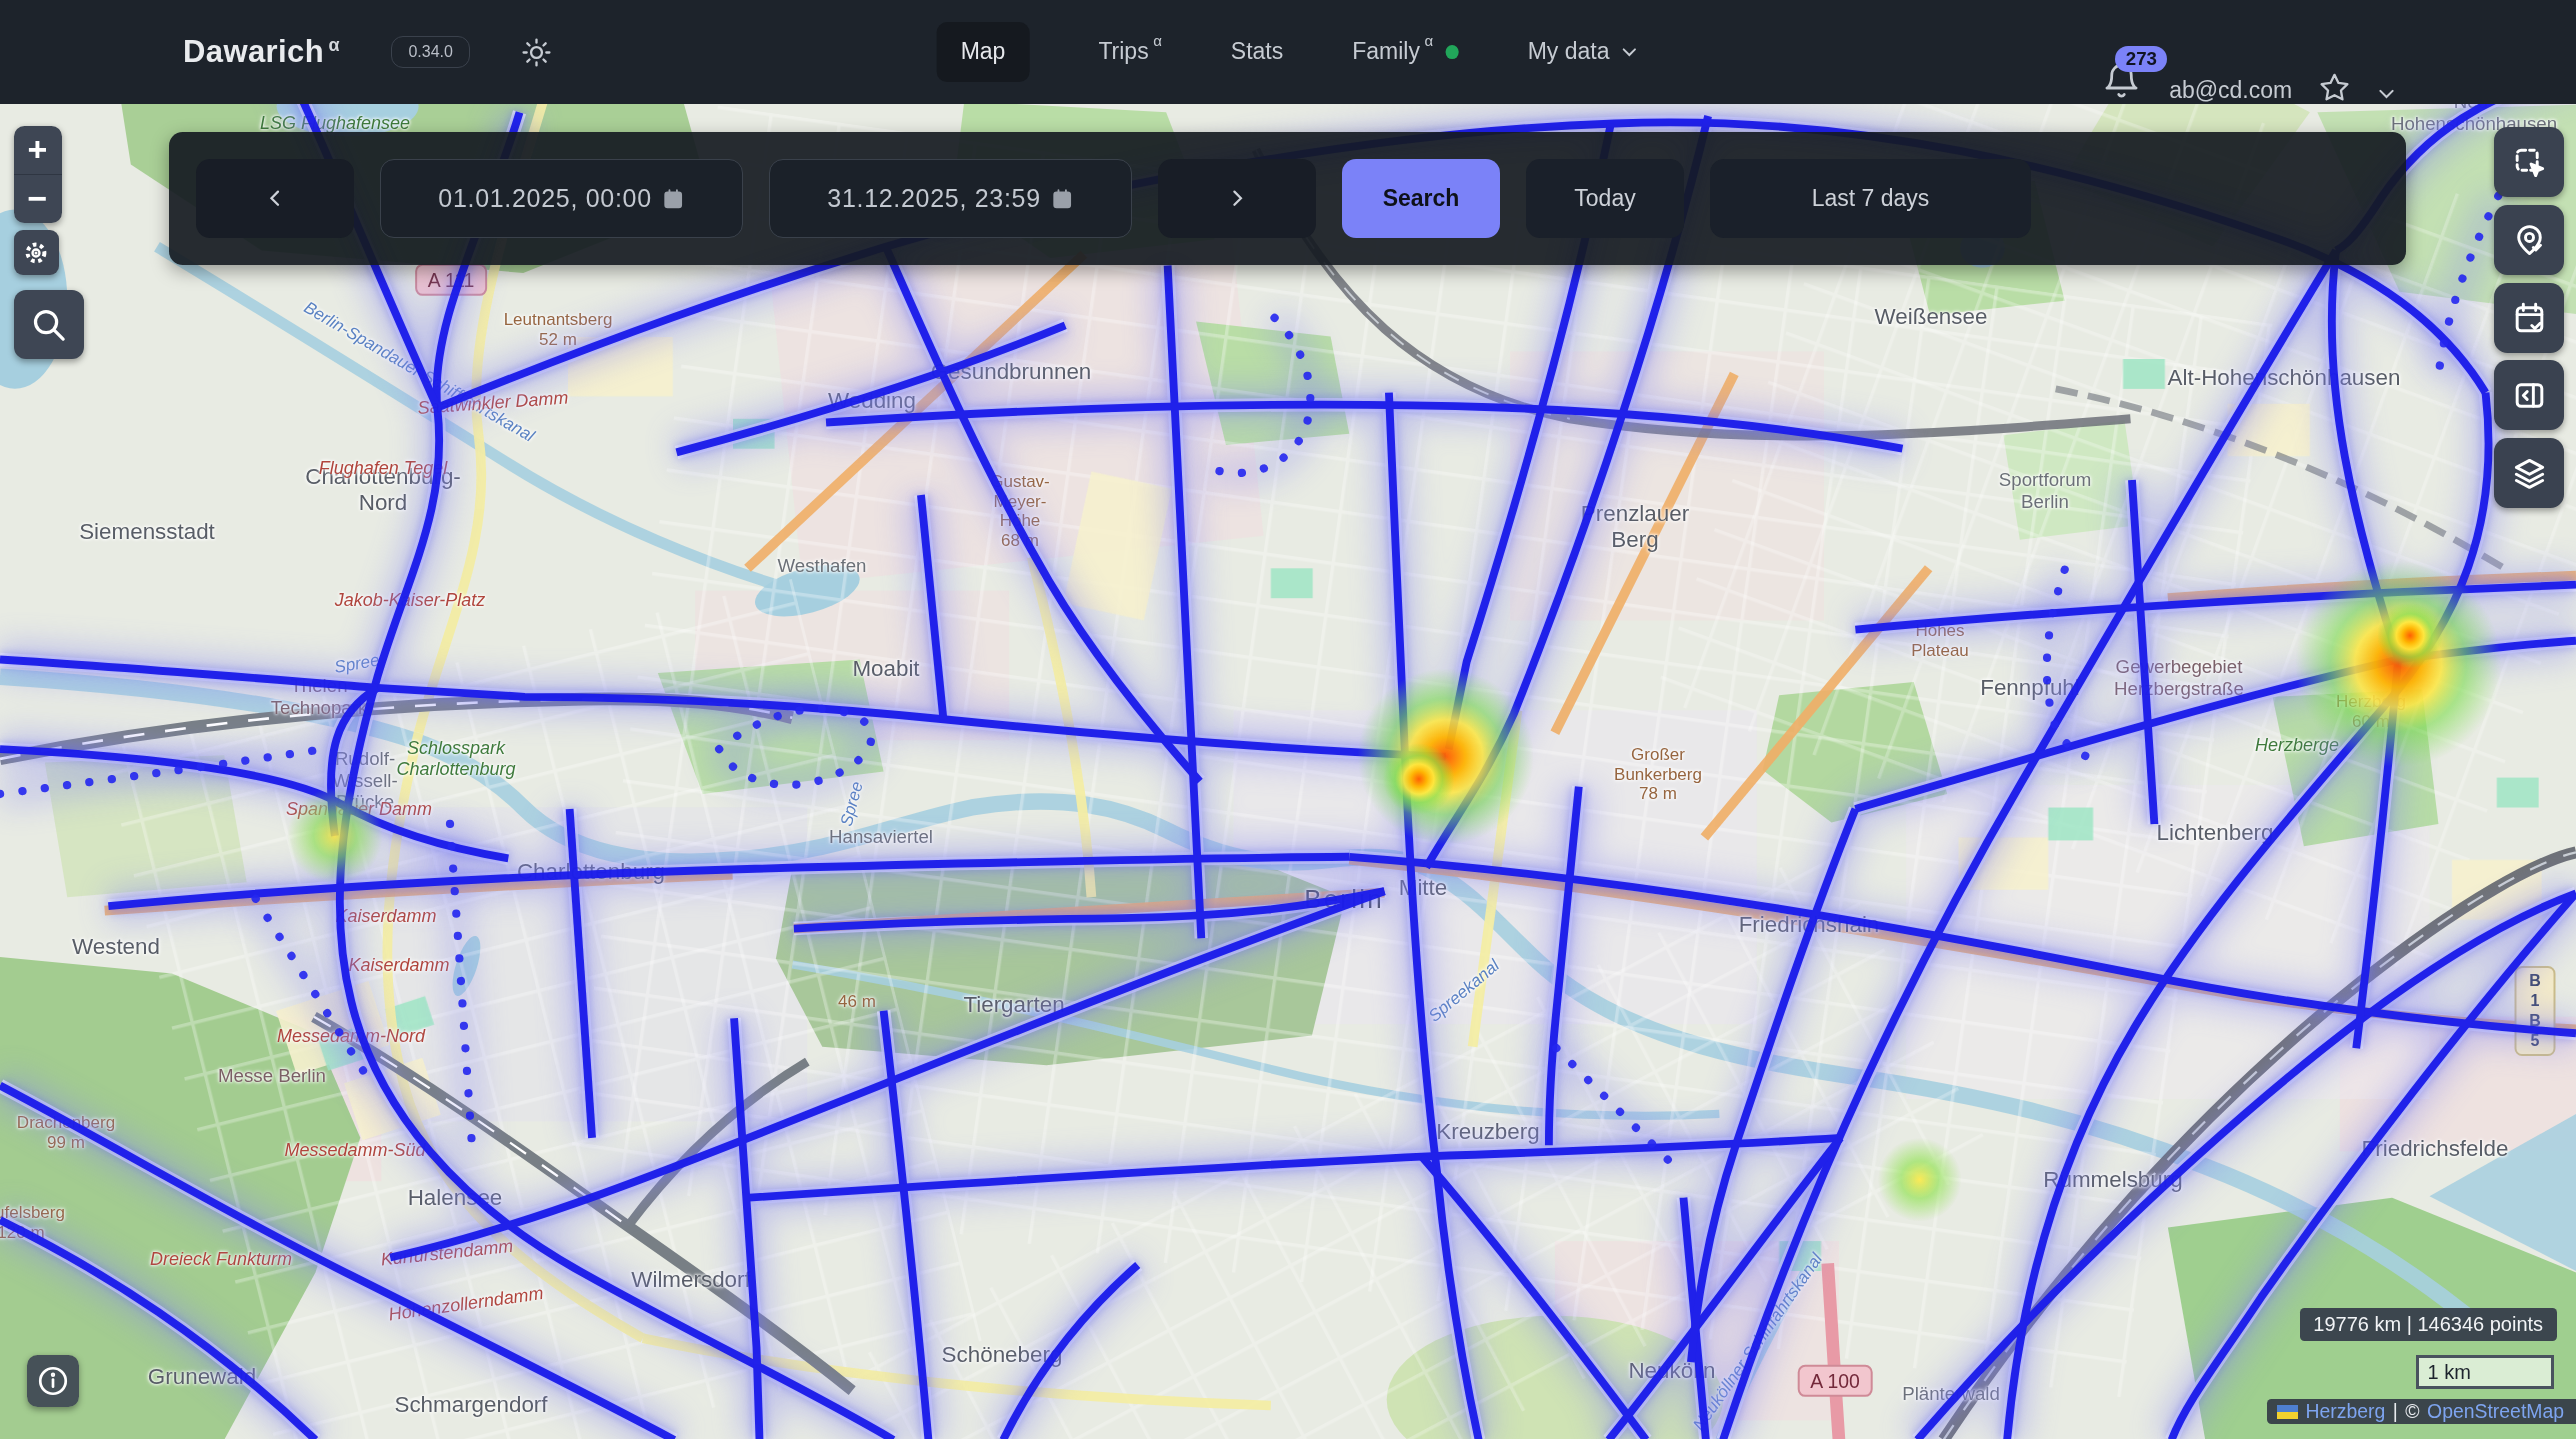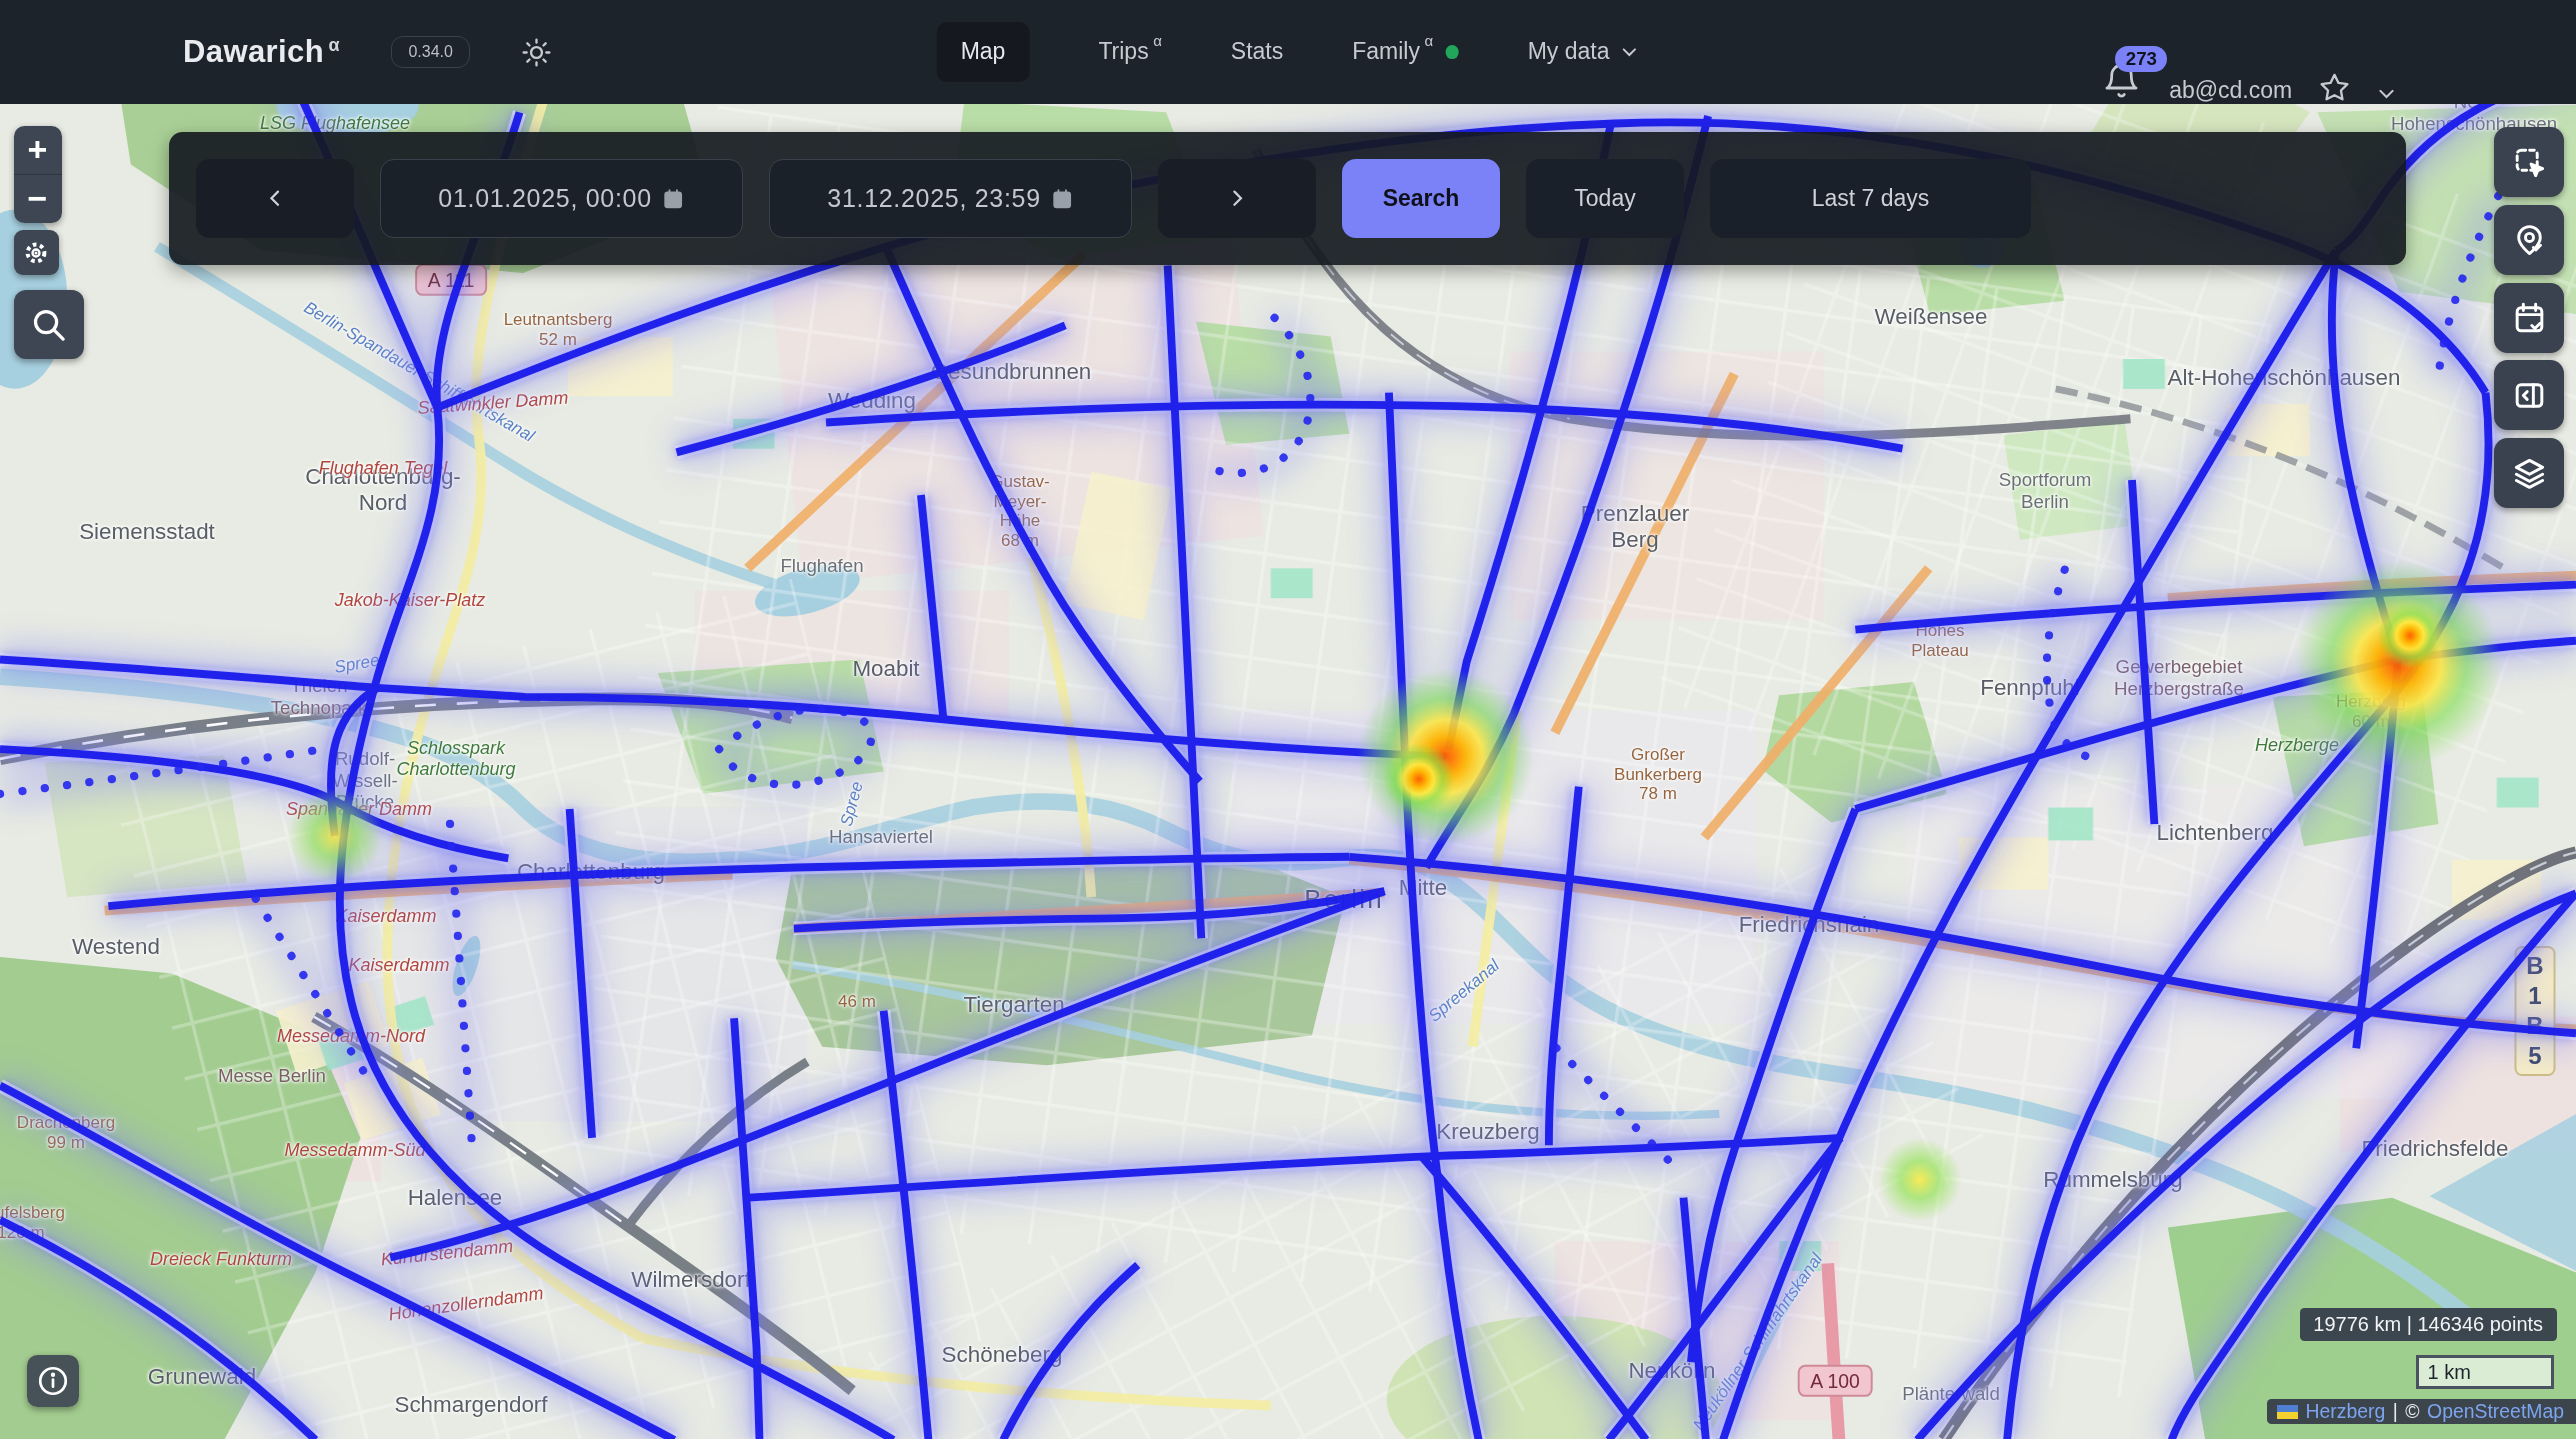--- a/index.html
+++ b/index.html
@@ -16,21 +16,21 @@
   .ml.city     { color:#41464d; font-size:26px; letter-spacing:2.2px; }
   .ml.district { color:#585d66; font-size:22.4px; }
   .ml.minor    { color:#6b7077; font-size:18.7px; }
   .ml.site     { color:#7b6065; font-size:18.7px; }
   .ml.peak     { color:#96653f; font-size:17px; }
   .ml.park     { color:#3f7a3c; font-size:18px; font-style:italic; }
   .ml.water    { color:#5a82c2; font-size:17px; font-style:italic; }
   .ml.road     { color:#b0453c; font-size:18px; font-style:italic; }
   .ml.badge-a  { background:#f2c6ce; border:2.2px solid #cf8a97; color:#73293a; font-size:19.4px;
                  padding:3px 10.5px; border-radius:7.5px; font-style:normal; text-shadow:none; }
-  .ml.badge-b  { background:#f5ecc8; border:2.2px solid #cbbd86; color:#3a4668; font-size:24px; font-weight:bold;
+  .ml.badge-b  { background:#f5ecc8; border:2.2px solid #cbbd86; color:#3a4668; font-size:16px; font-weight:bold;
                  padding:3px 9px; border-radius:7.5px; text-shadow:none; line-height:1.25; }
 
   
   #navbar { position:absolute; left:0; top:0; width:100%; height:104px; background:#1d232b;
             display:flex; align-items:center; color:#c6cbd2; z-index:50; }
   .nav-left { display:flex; align-items:center; margin-left:183px; }
   .brand { font-size:31px; font-weight:bold; color:#e9ebee; letter-spacing:0.4px; }
   .brand sup { font-size:18px; color:#d3d7dc; margin-left:4.5px; }
   .version-badge { margin-left:51px; border:1.5px solid #3a414c; border-radius:12px; padding:6px 16.4px;
                    font-size:16px; color:#b9bec7; }
@@ -288,21 +288,21 @@
 Berg</span>
         <span class="ml district" style="left: 1931px; top: 317px;">Weißensee</span>
         <span class="ml district" style="left: 2284px; top: 378px;">Alt-Hohenschönhausen</span>
         <span class="ml minor" style="left: 2474px; top: 112px;">Neu-Hohenschönhausen</span>
         <span class="ml district" style="left: 2030px; top: 688px;">Fennpfuhl</span>
         <span class="ml district" style="left: 2215px; top: 833px;">Lichtenberg</span>
         <span class="ml district" style="left: 1809px; top: 925px;">Friedrichshain</span>
         <span class="ml district" style="left: 886px; top: 669px;">Moabit</span>
         <span class="ml minor" style="left: 881px; top: 837px;">Hansaviertel</span>
         <span class="ml district" style="left: 1014px; top: 1005px;">Tiergarten</span>
-        <span class="ml minor" style="left: 822px; top: 566px;">Flughafen</span>
+        <span class="ml minor" style="left: 822px; top: 566px;">Westhafen</span>
         <span class="ml district" style="left: 591px; top: 872px;">Charlottenburg</span>
         <span class="ml district" style="left: 116px; top: 947px;">Westend</span>
         <span class="ml district" style="left: 455px; top: 1198px;">Halensee</span>
         <span class="ml district" style="left: 202px; top: 1377px;">Grunewald</span>
         <span class="ml district" style="left: 691px; top: 1280px;">Wilmersdorf</span>
         <span class="ml district" style="left: 471px; top: 1405px;">Schmargendorf</span>
         <span class="ml district" style="left: 1002px; top: 1355px;">Schöneberg</span>
         <span class="ml district" style="left: 1488px; top: 1132px;">Kreuzberg</span>
         <span class="ml district" style="left: 1672px; top: 1371px;">Neukölln</span>
         <span class="ml district" style="left: 2113px; top: 1180px;">Rummelsburg</span>

